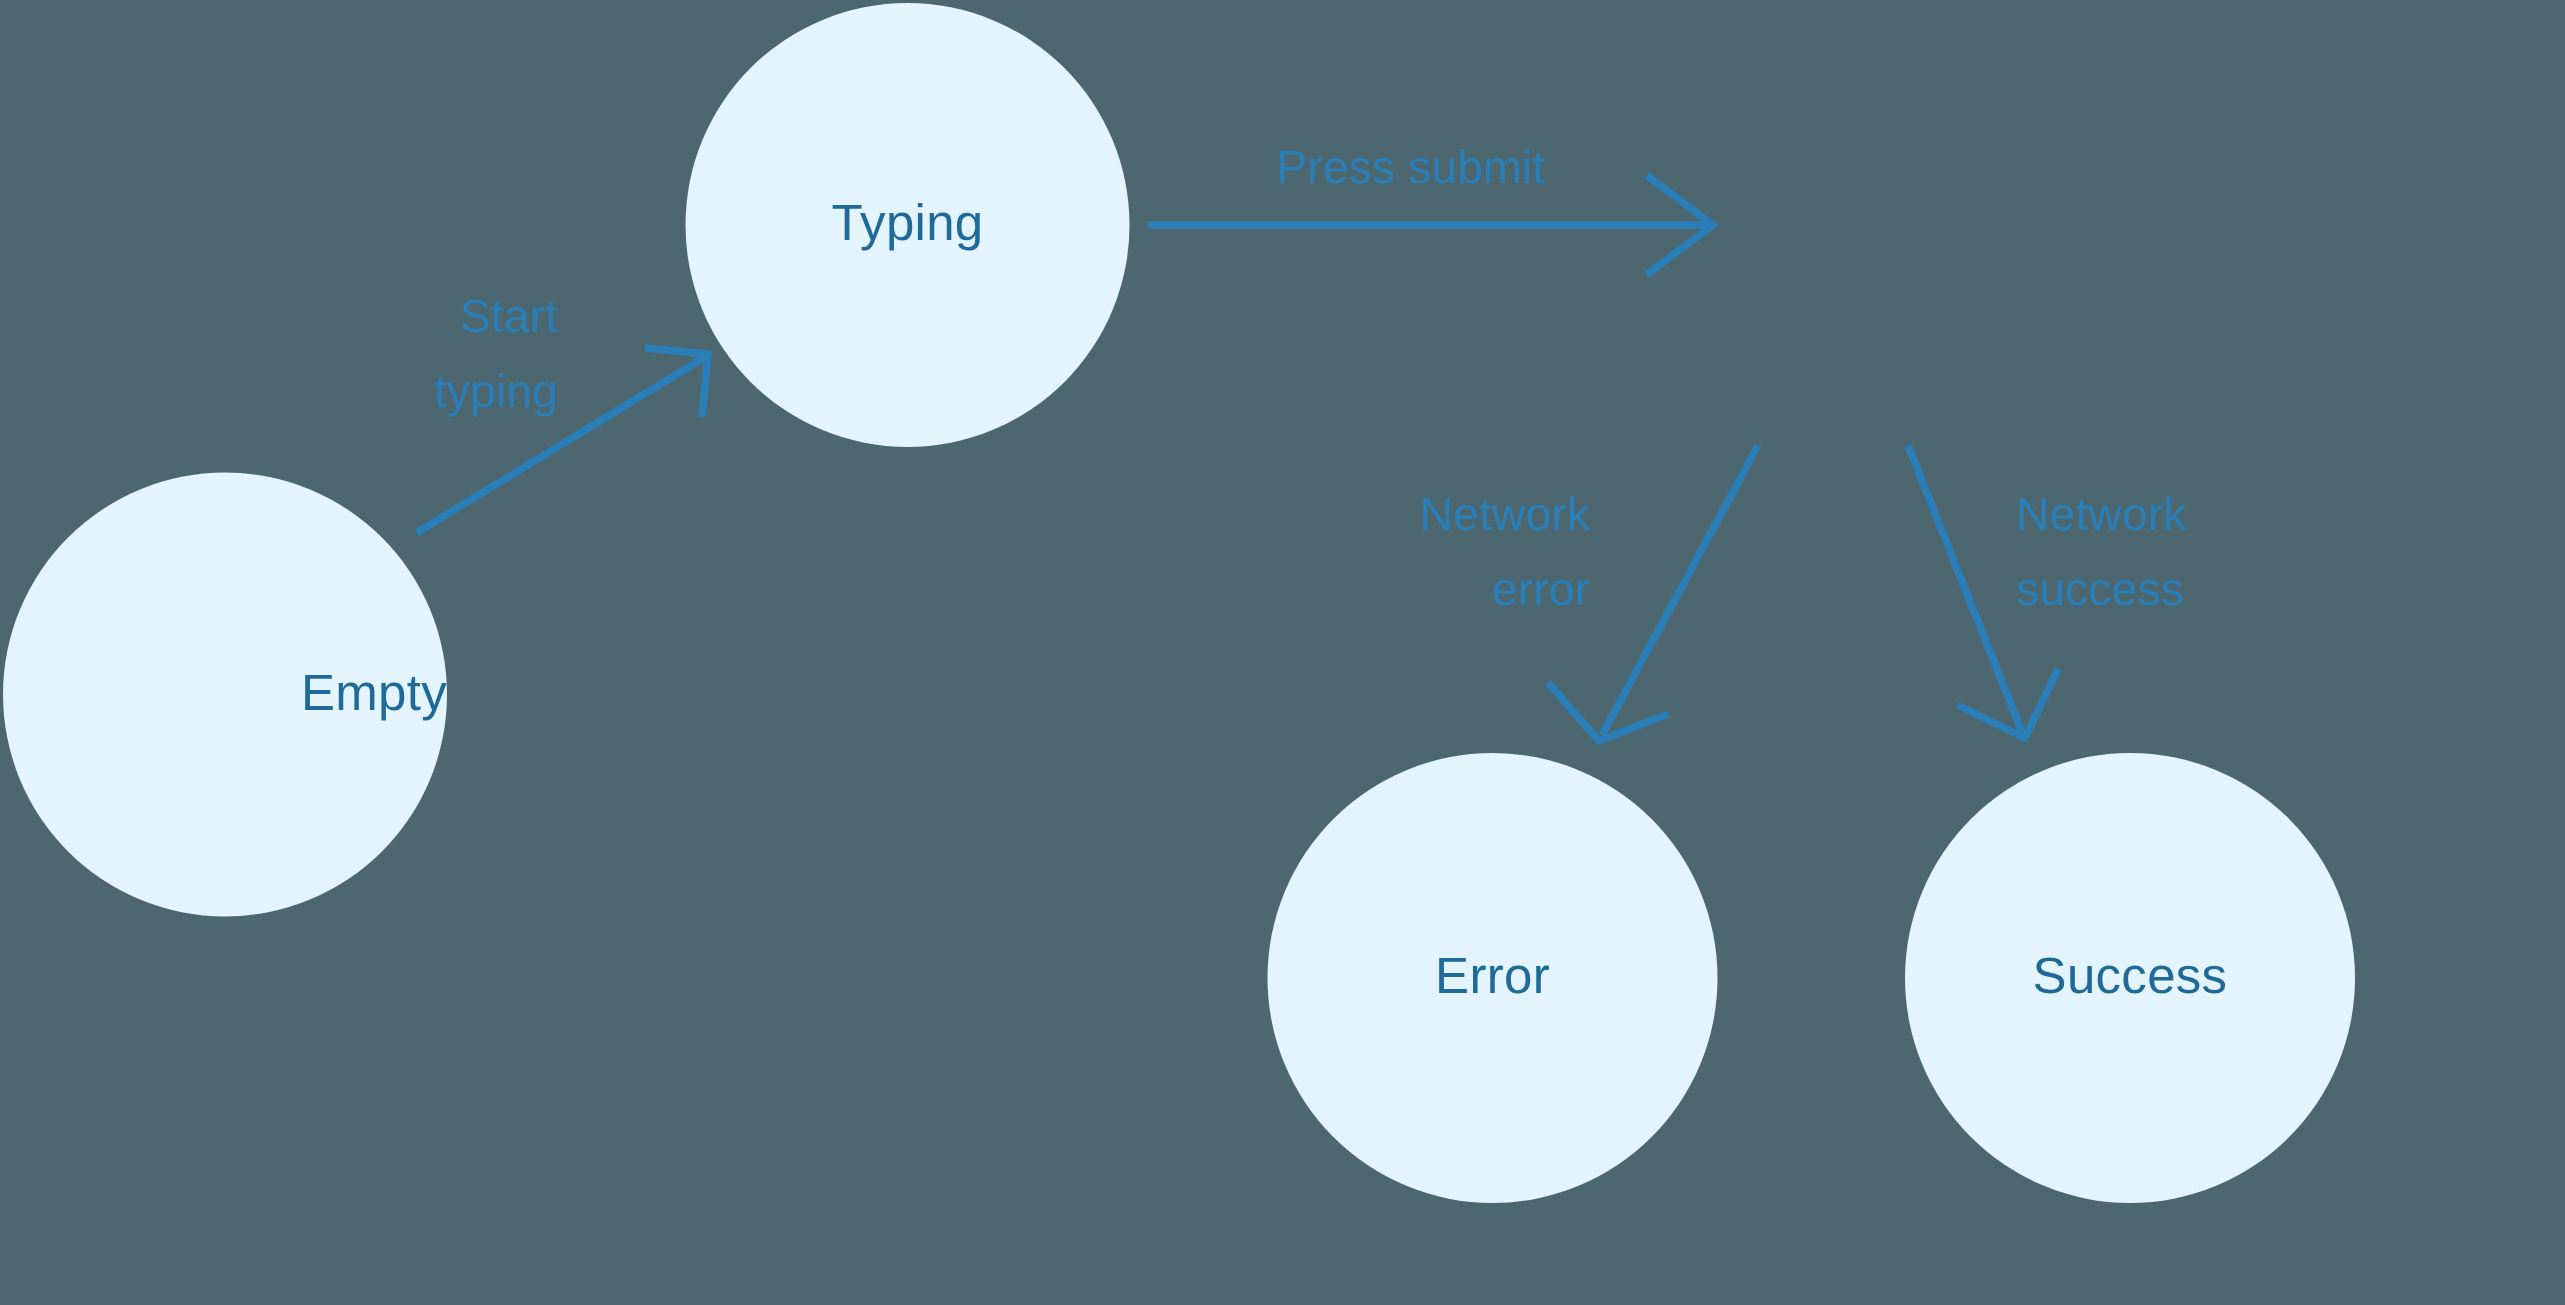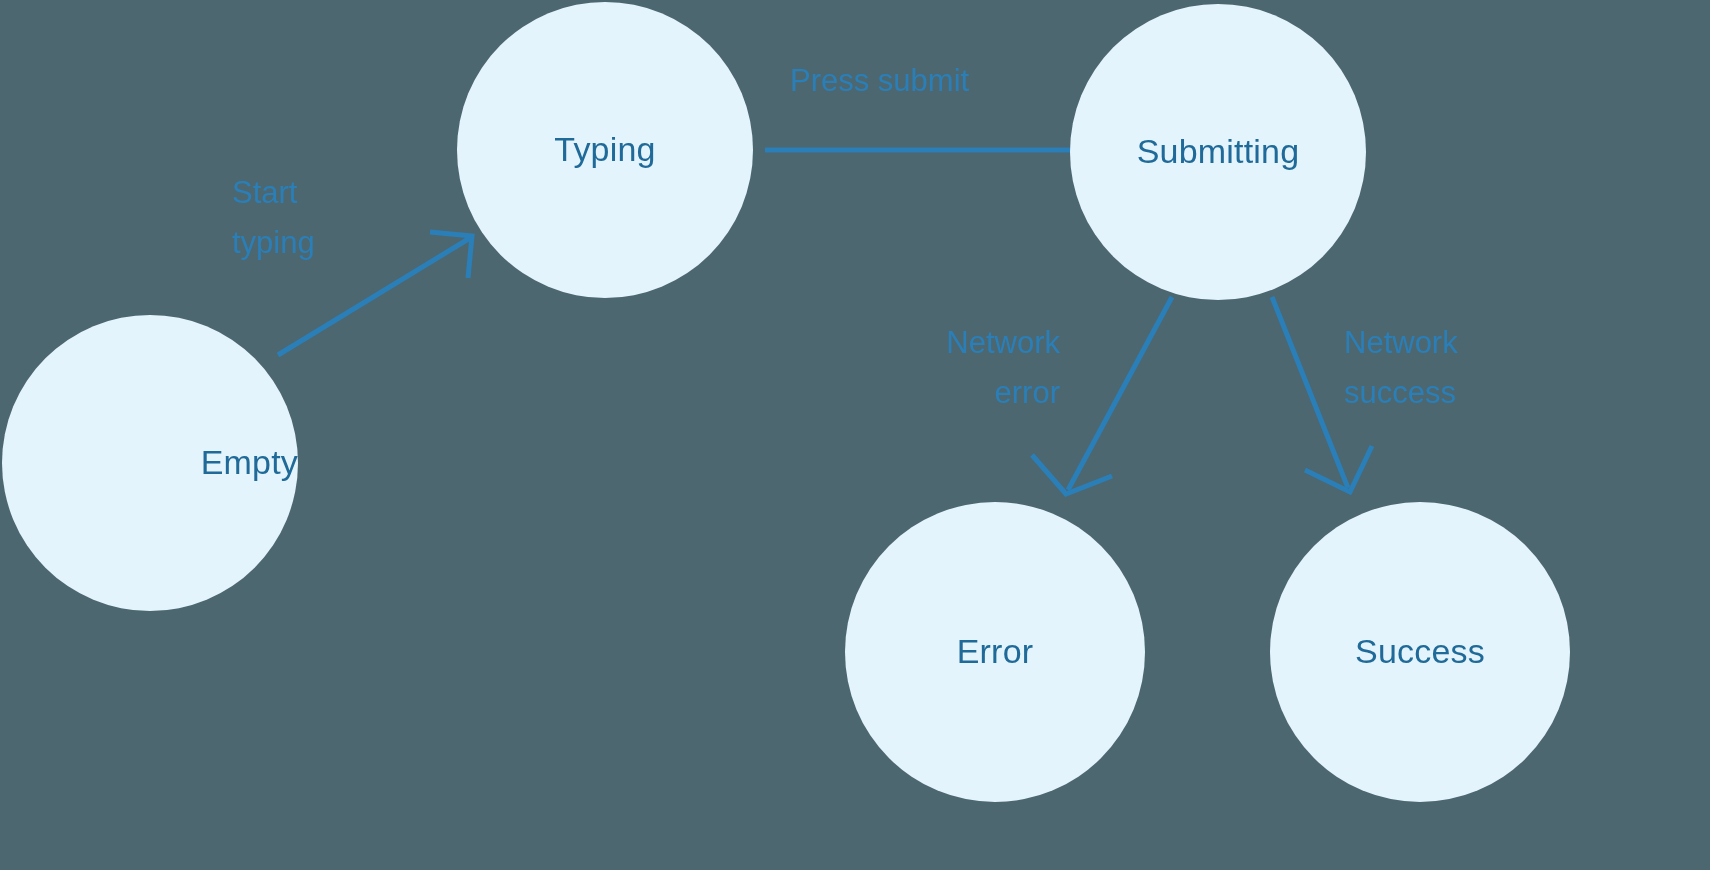--- a/index.html
+++ b/index.html
@@ -44,21 +44,21 @@
     white-space: nowrap;
   }
   .edge-label {
     position: absolute;
     color: #2a7fb8;
     font-size: 31px;
     font-weight: 400;
     line-height: 1.62;
     white-space: pre-line;
   }
-  .edge-label.center { text-align: left; }
+  .edge-label.center { text-align: right; margin-top: 31px; }
   .edge-label.right  { text-align: right; }
   .edge-label.left   { text-align: left; }
 </style>
 </head>
 <body>
 
 <div id="stage">
 
   <svg id="edges" viewBox="0 0 1710 870" xmlns="http://www.w3.org/2000/svg">
 
@@ -84,33 +84,30 @@
   </svg>
 
   <div class="node" style="left:2px; top:315px; width:296px; height:296px;justify-content:flex-end;">
     <span class="node-label">Empty</span>
   </div>
 
   <div class="node" style="left:457px; top:2px; width:296px; height:296px;">
     <span class="node-label">Typing</span>
   </div>
 
-  <div class="node" style="left:1070px; top:4px; width:296px; height:296px;">
-    <span class="node-label">Submitting</span>
-  </div>
 
   <div class="node" style="left:845px; top:502px; width:300px; height:300px;">
     <span class="node-label">Error</span>
   </div>
 
   <div class="node" style="left:1270px; top:502px; width:300px; height:300px;">
     <span class="node-label">Success</span>
   </div>
 
-  <div class="edge-label center" style="left:232px; top:168px; width:140px;">Start
+  <div class="edge-label center" style="left:232px; top:155px; width:140px;">Start
 typing</div>
 
   <div class="edge-label center" style="left:790px; top:56px; width:240px;">Press submit</div>
 
   <div class="edge-label right" style="left:880px; top:318px; width:180px;">Network
 error</div>
 
   <div class="edge-label left" style="left:1344px; top:318px; width:230px;">Network
 success</div>
 

